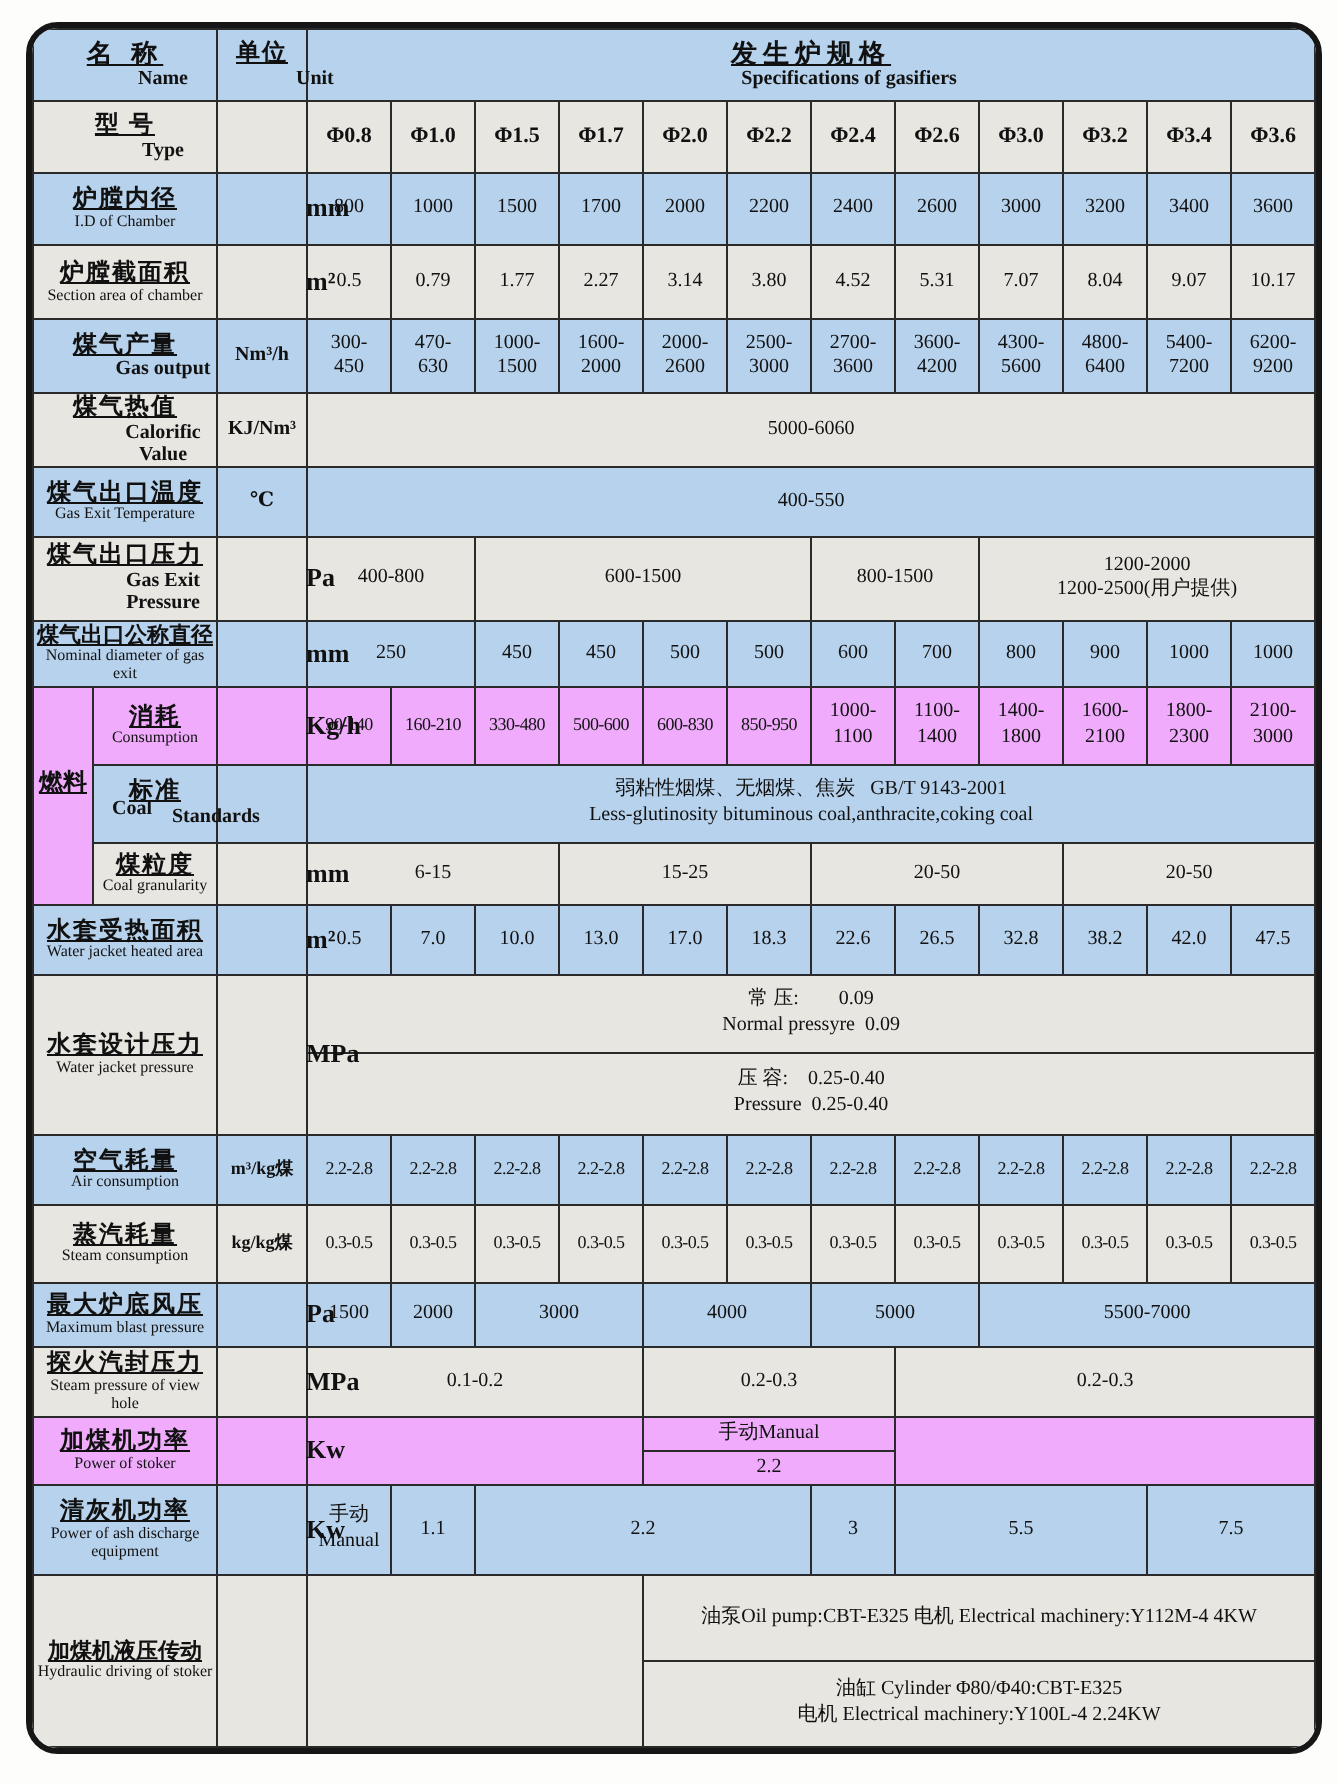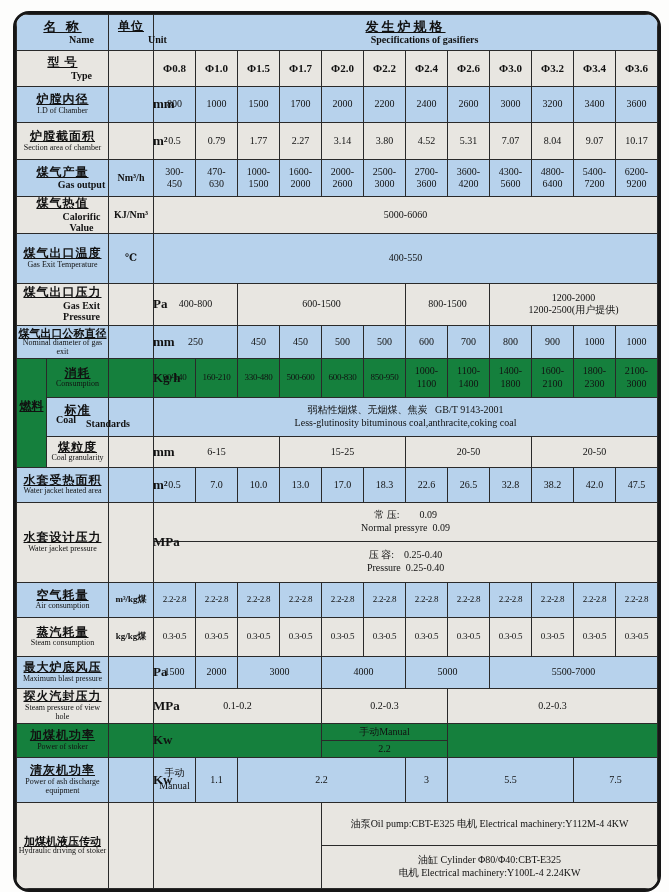--- a/index.html
+++ b/index.html
@@ -5,21 +5,21 @@
   html,body{margin:0;padding:0;background:#fbfbfa;}
   .page{width:669px;height:892px;background:#fdfdfc;position:relative;
         font-family:"Liberation Serif","DejaVu Serif",serif;color:#111;}
   .tbl-wrap{position:absolute;left:13px;top:11px;width:642px;
             border:3px solid #161616;border-radius:16px;overflow:hidden;background:#e9e7e2;}
   table.spec{border-collapse:collapse;width:100%;table-layout:fixed;}
   td{border:1px solid #2a2a2a;text-align:center;vertical-align:middle;
      white-space:pre-line;padding:0 1px;font-size:10px;line-height:1.25;}
   tr.blue>td{background:#b7d2ec;}
   tr.gray>td{background:#e8e6e1;}
-  tr.lite>td{background:#15803d;}
+  tr.lite>td{background:#f0abfc;}
   td.fuelcell{background:linear-gradient(to bottom,#efeee9 0px,#efeee9 40px,#b7d2ec 40px,#b7d2ec 81px,#e8e6e1 81px);margin-top:12px;}
   .zh{font-size:12px;font-weight:bold;letter-spacing:1px;line-height:1.15;text-decoration:underline;}
   .zh.big{font-size:13px;letter-spacing:3px;}
   .en{font-size:8px;letter-spacing:0;line-height:1.1;font-weight:normal;}
   .en.med{font-size:10px;font-weight:bold;padding-left:38px;}
   td.unit-big{font-size:13px;font-weight:bold;padding-left:44px;}
   td.unit-sm{font-size:10px;font-weight:bold;}
   td.val{font-size:10px;}
   td.val-sm{font-size:9px;letter-spacing:-0.3px;}
   td.phi{font-size:11px;font-weight:bold;}
@@ -135,21 +135,21 @@
   <td class="val">6200-
 9200</td>
 </tr>
 
 <tr class="gray" style="height:33px">
   <td colspan="2"><div class="zh">煤气热值</div><div class="en med">Calorific Value</div></td>
   <td class="unit-sm">KJ/Nm³</td>
   <td colspan="12" class="val">5000-6060</td>
 </tr>
 
-<tr class="blue" style="height:50px">
+<tr class="blue" style="height:35px">
   <td colspan="2"><div class="zh">煤气出口温度</div><div class="en">Gas Exit Temperature</div></td>
   <td class="unit-sm">℃</td>
   <td colspan="12" class="val">400-550</td>
 </tr>
 
 <tr class="gray" style="height:42px">
   <td colspan="2"><div class="zh">煤气出口压力</div><div class="en med">Gas Exit Pressure</div></td>
   <td class="unit-big">Pa</td>
   <td colspan="2" class="val">400-800</td>
   <td colspan="4" class="val">600-1500</td>

